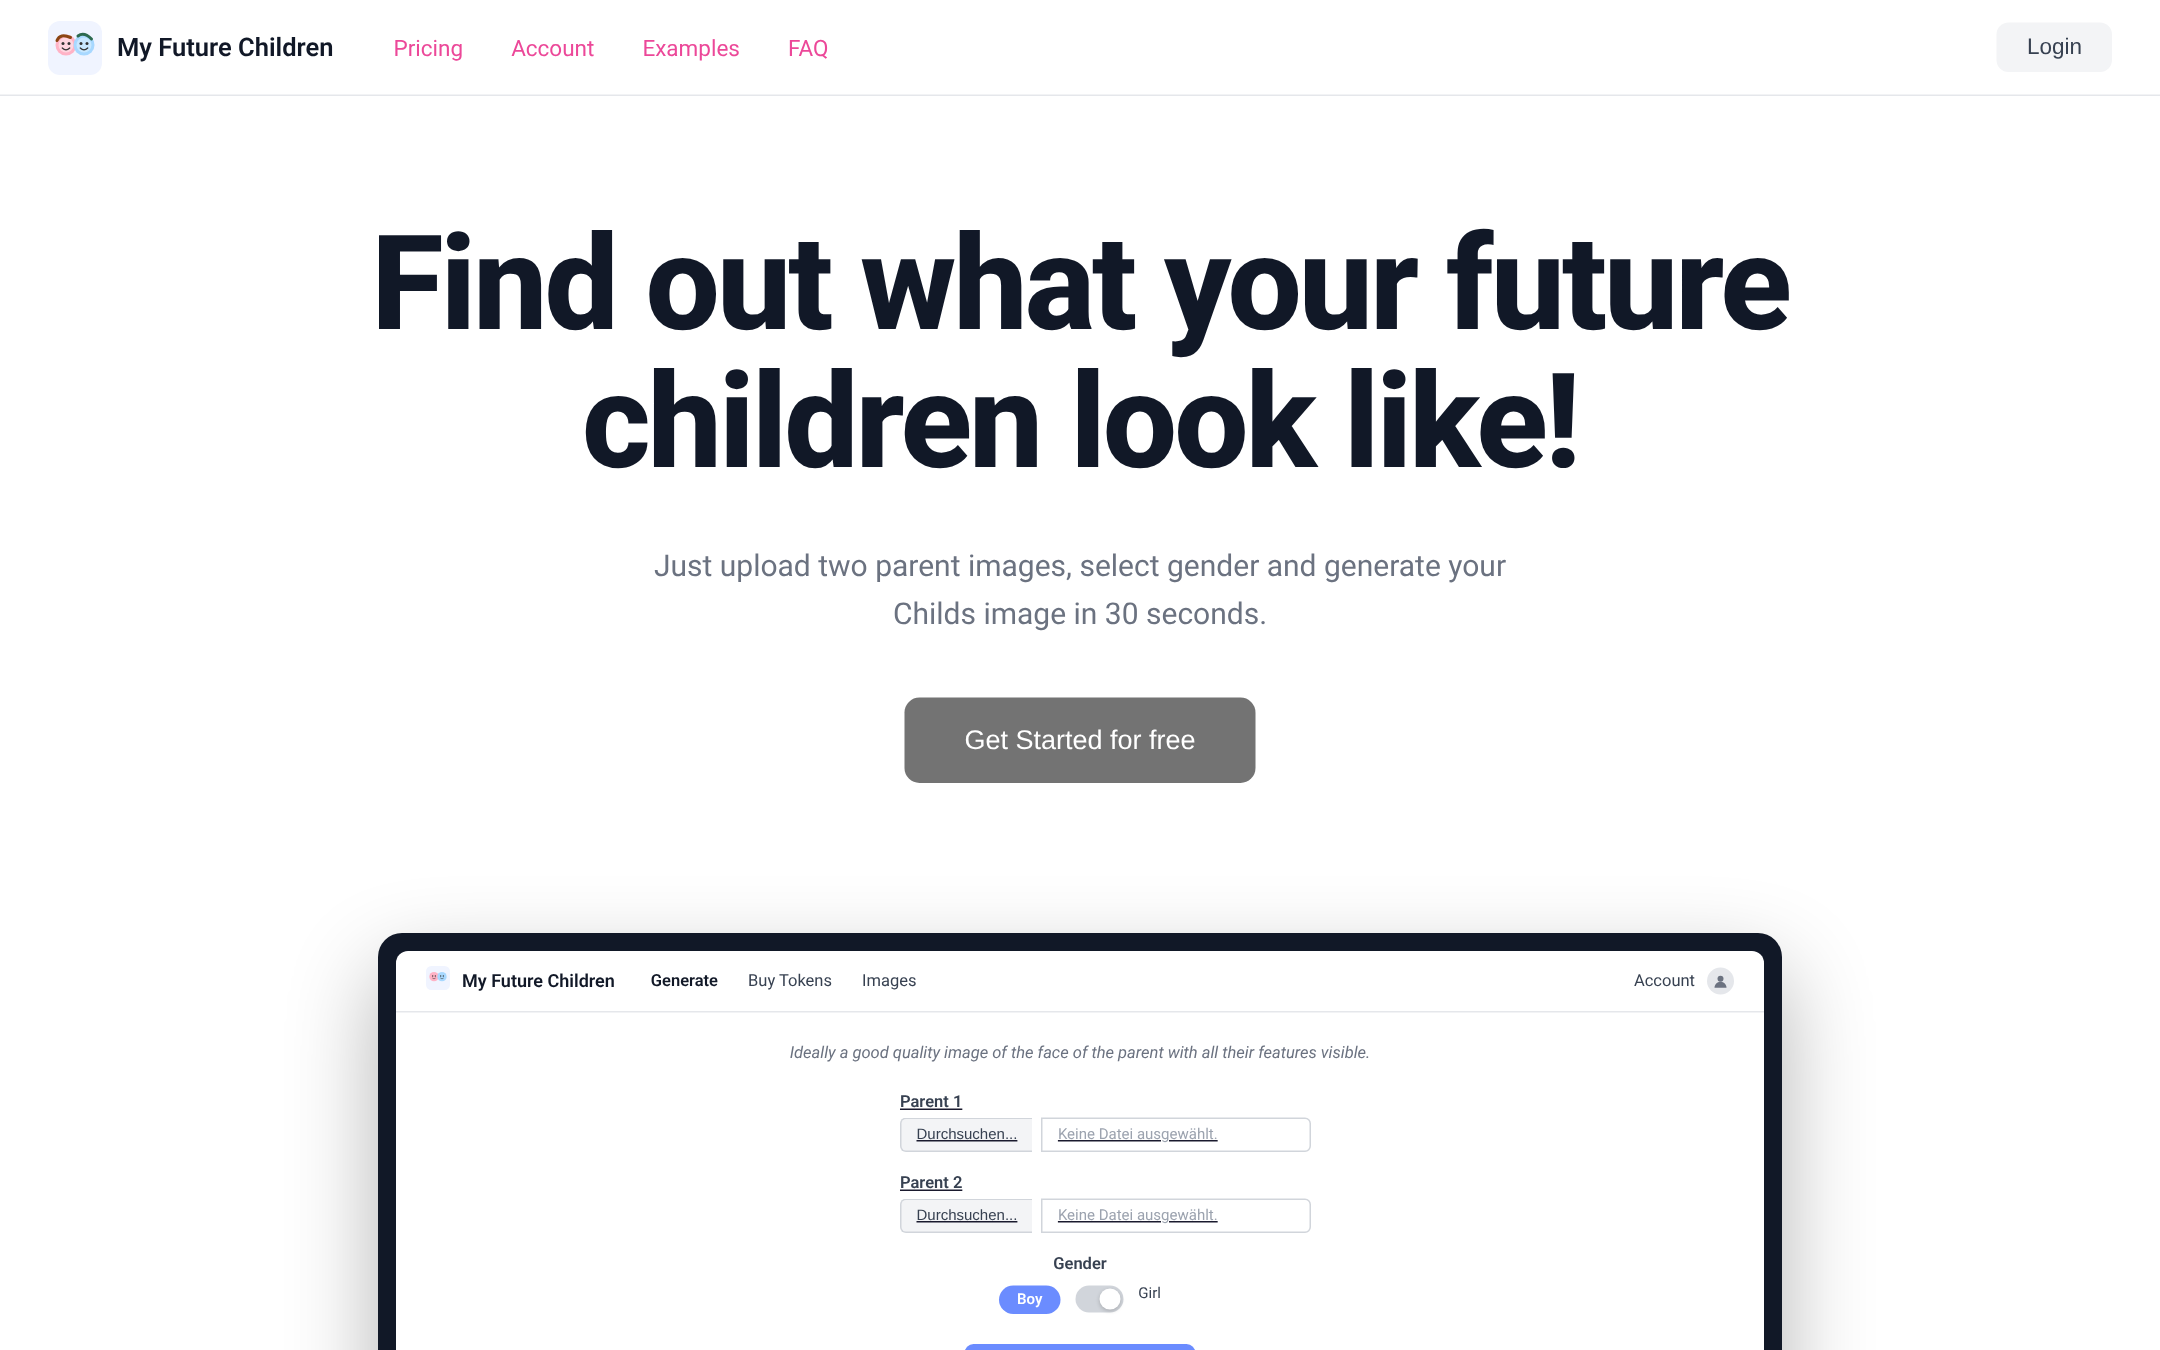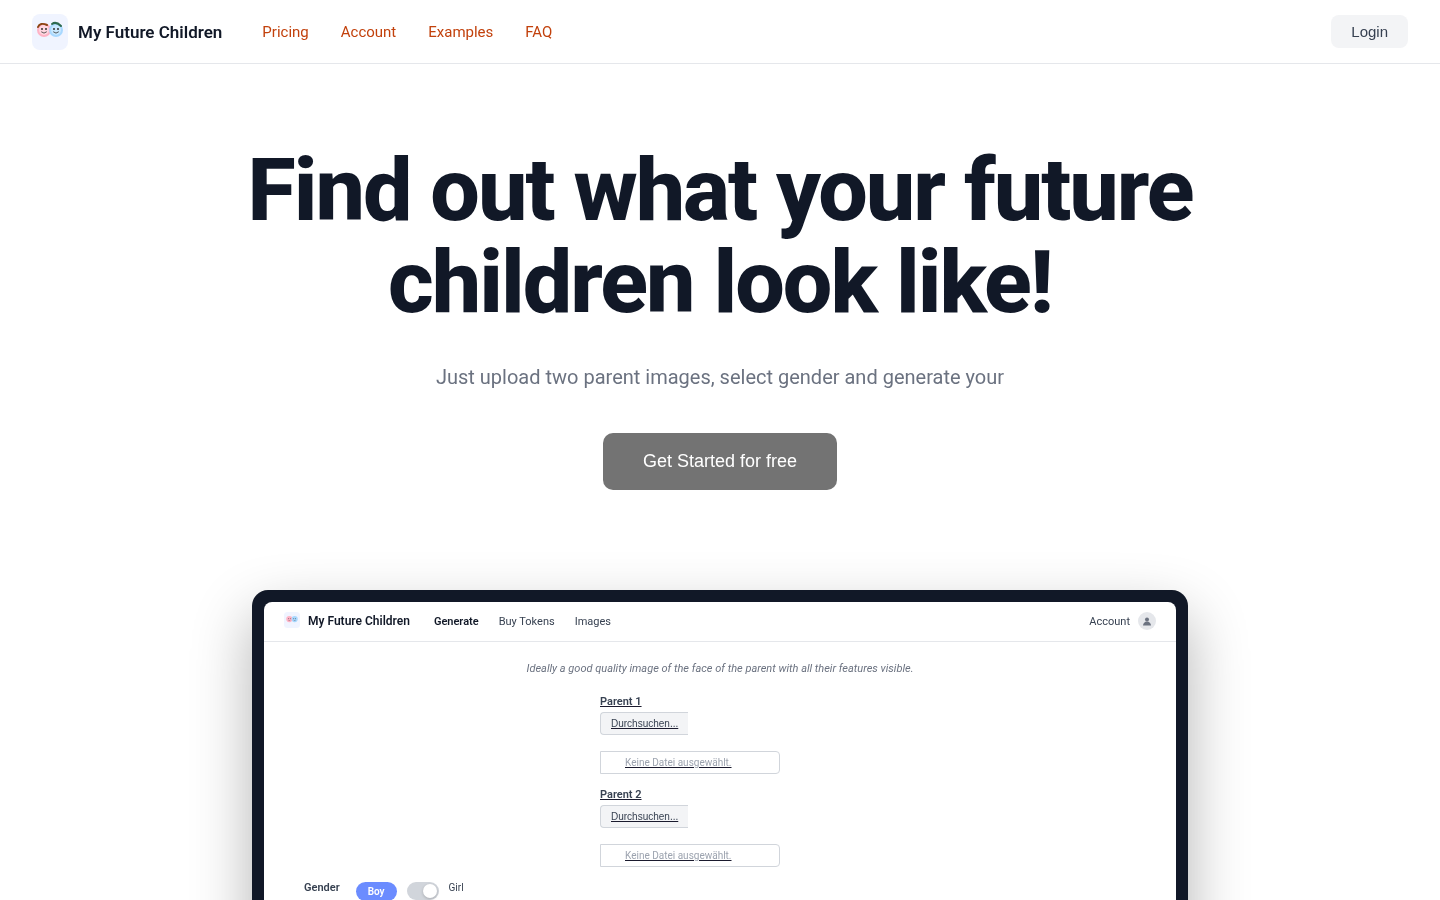--- a/index.html
+++ b/index.html
@@ -52,21 +52,21 @@
     }
 
     .nav-links {
       display: flex;
       align-items: center;
       gap: 32px;
     }
 
     .nav-link {
       font-size: 15px;
-      color: #c2410c;
+      color: #ec4899;
       cursor: pointer;
       text-decoration: none;
     }
 
     .navbar-right {
       margin-left: auto;
     }
 
     .login-btn {
       background: #f3f4f6;
@@ -215,52 +215,50 @@
     .form-label {
       font-size: 11px;
       font-weight: 600;
       color: #374151;
       margin-bottom: 4px;
       display: block;
     }
 
     .file-input-row {
       display: flex;
-      align-items: flex-start;
-      gap: 16px;
-      flex-direction: column;
+      align-items: flex-end;
+      gap: 6px;
     }
 
     .file-choose-btn {
       background: #f3f4f6;
       border: 1px solid #d1d5db;
       border-right: none;
       border-radius: 4px 0 0 4px;
       padding: 5px 10px;
       font-size: 10px;
       color: #374151;
       cursor: pointer;
     }
 
     .file-no-file {
       background: #ffffff;
       border: 1px solid #d1d5db;
       border-radius: 0 4px 4px 0;
-      padding: 5px 24px;
+      padding: 5px 10px;
       font-size: 10px;
       color: #9ca3af;
       width: 180px;
     }
 
     .gender-section {
       margin-bottom: 20px;
       display: flex;
-      flex-direction: row;
-      align-items: center;
-      gap: 16px;
+      flex-direction: column;
+      align-items: center;
     }
 
     .gender-label {
       font-size: 11px;
       font-weight: 600;
       color: #374151;
       margin-bottom: 8px;
       text-align: center;
       display: block;
     }
@@ -368,20 +366,21 @@
 
   <div class="navbar-right">
     <button class="login-btn">Login</button>
   </div>
 </nav>
 
 <section class="hero">
   <h1 class="hero-title">Find out what your future children look like!</h1>
   <p class="hero-subtitle">
     <span>Just upload two parent images, select gender and generate your</span><br>
+    <span>Childs image in 30 seconds.</span>
   </p>
   <button class="cta-btn">Get Started for free</button>
 </section>
 
 <div class="preview-container">
   <div class="preview-frame">
     <div class="preview-inner">
 
       <div class="app-navbar">
         <div class="app-brand">

